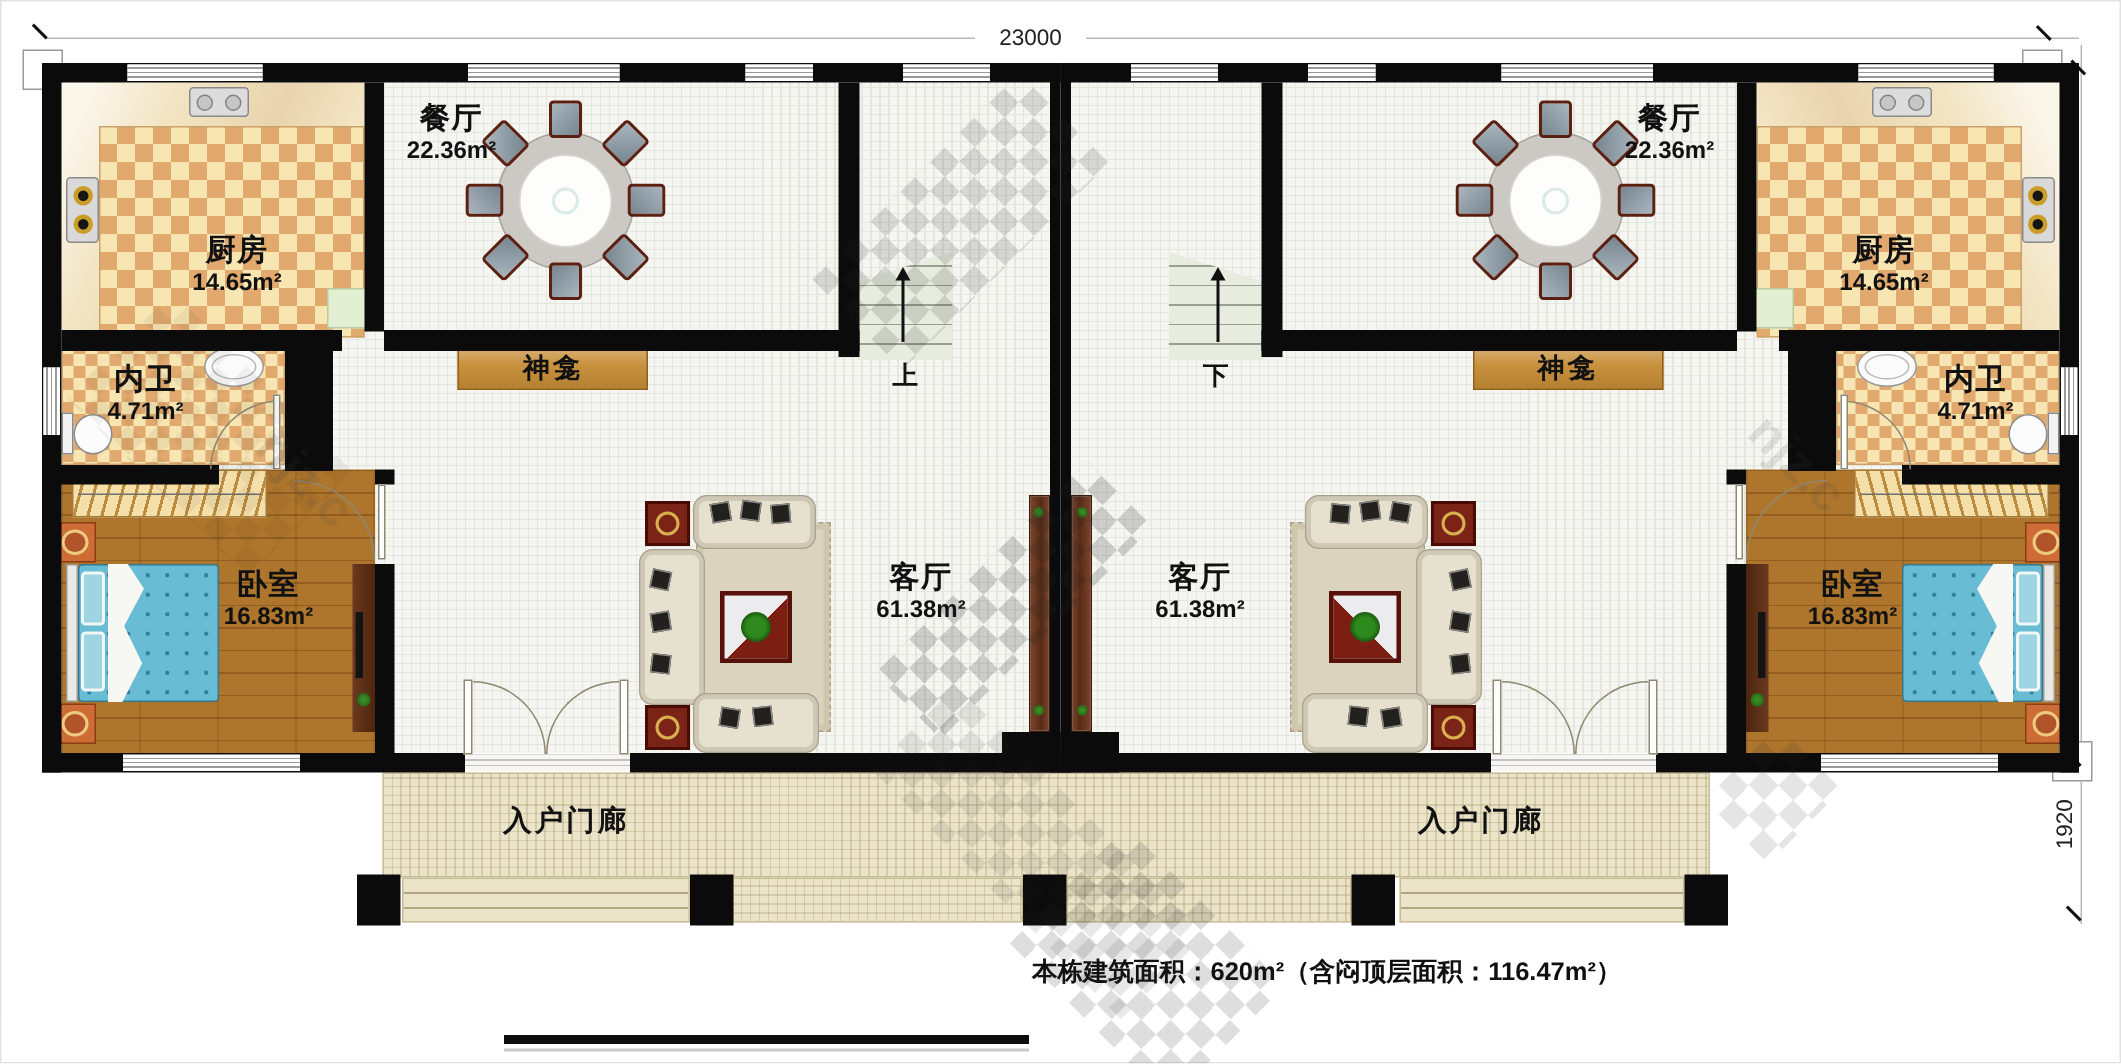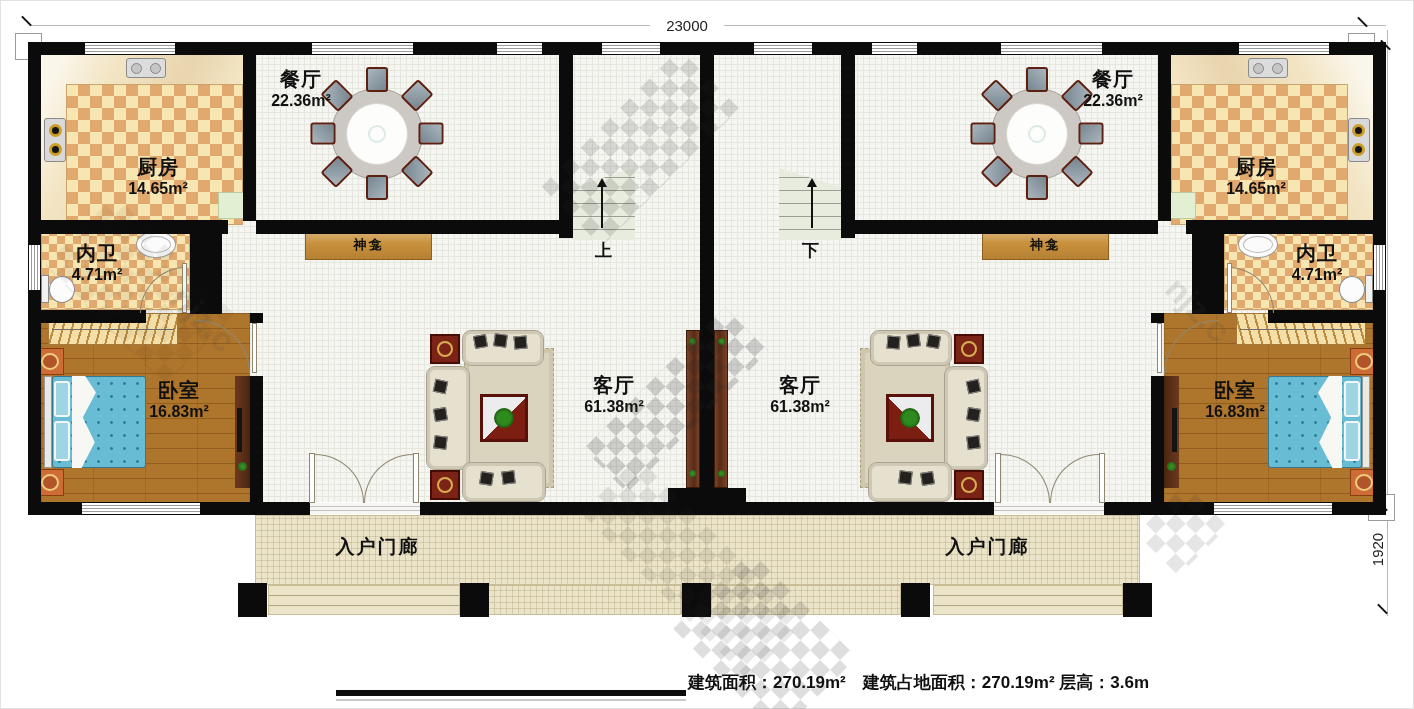--- a/index.html
+++ b/index.html
@@ -28,21 +28,21 @@
   .unit.L{left:28px}
   .unit.R{left:707px;transform:scaleX(-1)}
   .unit.R .lab{transform:scaleX(-1)}
   .lab{position:absolute;text-align:center;color:#111;line-height:1.18;z-index:30}
   .lab .nm{display:block;font-weight:bold;font-size:20px;letter-spacing:1px}
   .lab .ar{display:block;font-weight:600;font-size:16px}
   .stairs{position:absolute;background:#e8ecdf;background-image:repeating-linear-gradient(180deg,transparent 0 12px,#98a191 12px 13px);clip-path:polygon(0 30%,100% 4%,100% 100%,0 100%)}
   .stair-arrow{position:absolute;width:2px;background:#101010}
   .stair-arrow::before{content:'';position:absolute;left:-4px;top:-9px;border:5px solid transparent;border-bottom:9px solid #101010}
   .shrine{position:absolute;background:#c8913d;border:1px solid #8f5f1d;background-image:linear-gradient(180deg,rgba(255,255,255,.3),transparent 45%,rgba(90,50,0,.18));text-align:center}
-  .shrine .nm{font-weight:bold;font-size:13px;color:#111;line-height:28px;letter-spacing:2px}
+  .shrine .nm{font-weight:bold;font-size:18px;color:#111;line-height:28px;letter-spacing:2px}
   .dtable{position:absolute;border-radius:50%;background:#ccc8c3;border:1px solid #a6a29c}
   .dtable-in{position:absolute;border-radius:50%;background:#fdfdfc;border:1px solid #d8d5cf}
   .dtable-hub{position:absolute;border-radius:50%;border:2px solid #d9eae7}
   .chair{position:absolute;width:22px;height:25px;background:linear-gradient(135deg,#aab6be,#76858f);border:2px solid #5c2012;border-radius:3px}
   .ksink{position:absolute;background:#dcdcdc;border:1px solid #8a8a8a;border-radius:3px}
   .ksink::before,.ksink::after{content:'';position:absolute;top:4px;width:9px;height:9px;border-radius:50%;background:#c6c6c6;border:1px solid #858585}
   .ksink::before{left:4px}.ksink::after{right:4px}
   .cooktop{position:absolute;background:#d9d9d9;border:1px solid #8a8a8a;border-radius:3px}
   .cooktop::before,.cooktop::after{content:'';position:absolute;left:4px;width:7px;height:7px;border-radius:50%;background:#151515;border:3px solid #c99d27}
   .cooktop::before{top:5px}.cooktop::after{bottom:5px}
@@ -364,15 +364,15 @@
   <div class="wm" style="left:645px;top:300px;width:62px;height:200px;opacity:.26"></div>
   <div class="wm" style="left:575px;top:528px;width:235px;height:80px;opacity:.14"></div>
   <div class="wm" style="left:690px;top:588px;width:150px;height:110px;opacity:.2"></div>
   <div class="wm" style="left:55px;top:240px;width:170px;height:100px;opacity:.08"></div>
   <div class="wm" style="left:1152px;top:495px;width:60px;height:70px;opacity:.16"></div>
   <div class="wmtxt" style="left:165px;top:300px">njz.c</div>
   <div class="wmtxt" style="left:1160px;top:290px">njz.c</div>
 
   <div class="uline1"></div>
   <div class="uline2"></div>
-  <div class="info" style="top:671px">建筑面积：270.19m²　建筑占地面积：270.19m² 层高：3.6m</div>
+  <div class="info" style="top:636px">本栋建筑面积：620m²（含闷顶层面积：116.47m²）</div>
 
 </div>
 
 </body></html>

